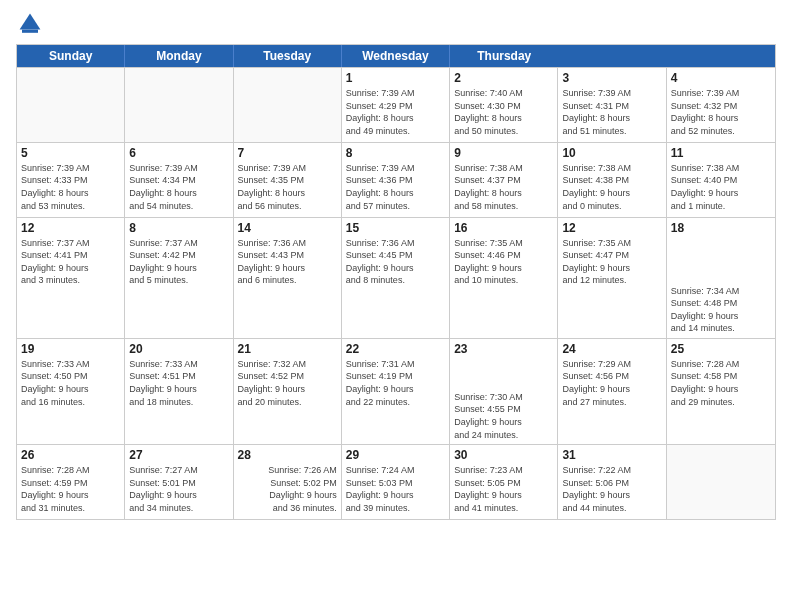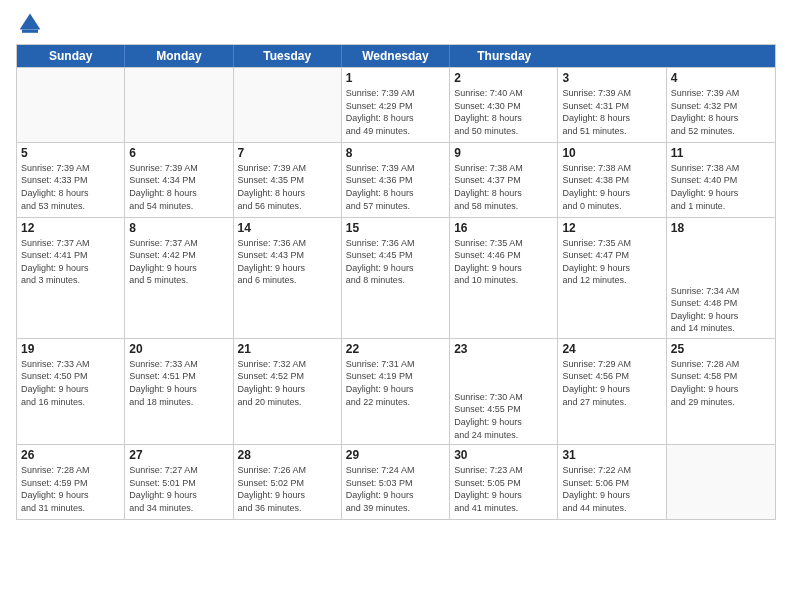--- a/index.html
+++ b/index.html
@@ -340,21 +340,21 @@
           </div>
           <div class="cal-cell">
             <div class="day-num">27</div>
             <div class="day-detail" style="white-space: pre-line;">Sunrise: 7:27 AM
 Sunset: 5:01 PM
 Daylight: 9 hours
 and 34 minutes.</div>
           </div>
           <div class="cal-cell">
             <div class="day-num">28</div>
-            <div class="day-detail" style="white-space: pre-line;">Sunrise: 7:26 AM
+            <div class="day-detail" style="white-space: pre-line; text-align: right;">Sunrise: 7:26 AM
 Sunset: 5:02 PM
 Daylight: 9 hours
 and 36 minutes.</div>
           </div>
           <div class="cal-cell">
             <div class="day-num">29</div>
             <div class="day-detail" style="white-space: pre-line;">Sunrise: 7:24 AM
 Sunset: 5:03 PM
 Daylight: 9 hours
 and 39 minutes.</div>

